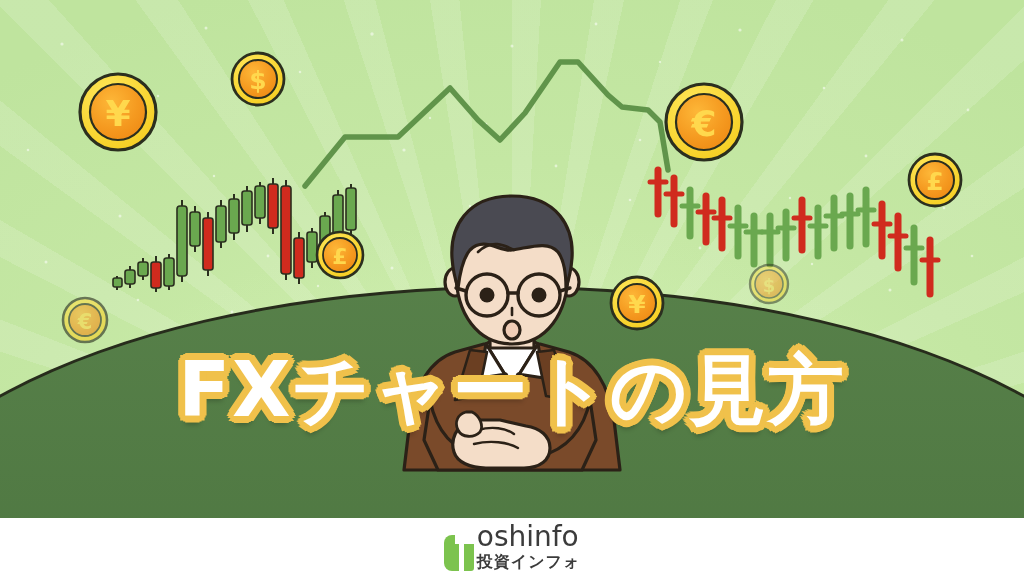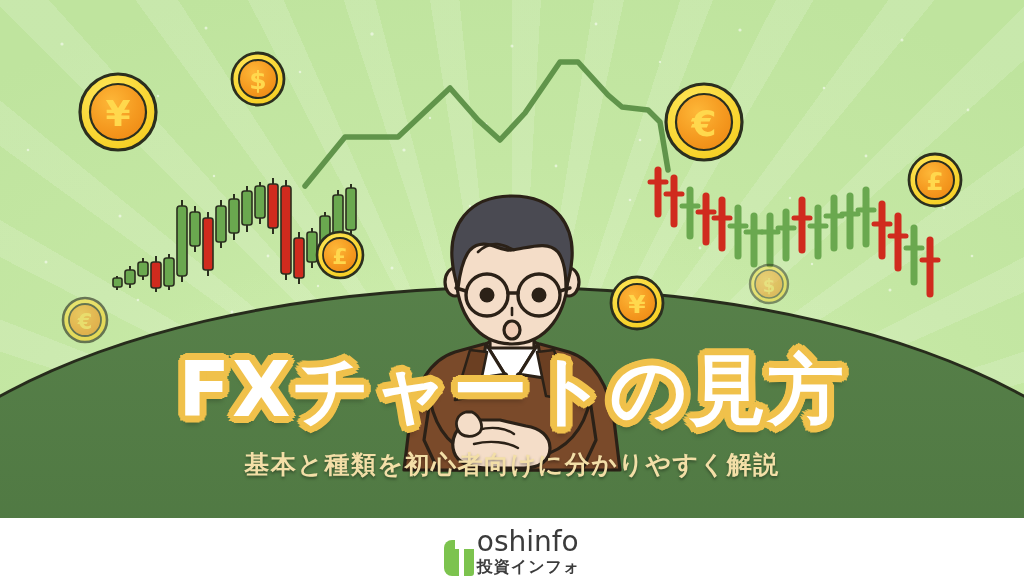--- a/index.html
+++ b/index.html
@@ -84,21 +84,21 @@
     margin-top:20px;
     font-family:"DejaVu Sans","Liberation Sans",sans-serif;
     font-weight:700; font-size:25px; letter-spacing:1.5px;
     color:#f3dfa7;
     text-shadow:0 2px 3px rgba(0,0,0,.35);
   }
 
   
   .footer{
     position:absolute; left:0; top:518px; width:1024px; height:58px;
-    background:#ffffff; display:flex; justify-content:center;
+    background:#ffffff; display:flex; align-items:center; justify-content:center;
     z-index:60;
   }
   .logo{ display:flex; align-items:flex-end; gap:3px; }
   .logo-mark{
     width:30px; height:36px; position:relative;
     background:#7cc34e; border-radius:8px 3px 3px 8px;
   }
   .logo-mark::before{
     content:""; position:absolute; left:9px; top:0; width:21px; height:9px;
     background:#ffffff; border-radius:0 3px 0 0;
@@ -441,21 +441,20 @@
 
     <g>
       <circle cx="637" cy="303" r="26" fill="url(#coinRing)" stroke="#2b2f1f" stroke-width="2.8"></circle>
       <circle cx="637" cy="303" r="19" fill="url(#coinFace)" stroke="#2b2f1f" stroke-width="2"></circle>
       <text x="637" y="313" text-anchor="middle" font-family="DejaVu Sans, sans-serif" font-size="25" font-weight="700" fill="#ffd84d">¥</text>
     </g>
   </svg>
 
   <div class="title-wrap">
     <div class="title">FXチャートの見方</div>
-    <div class="subtitle">基本と種類を初心者向けに分かりやすく解説</div>
   </div>
 
   <div class="footer">
     <div class="logo">
       <div class="logo-mark"></div>
       <div class="logo-text">
         <span class="logo-name">oshinfo</span>
         <span class="logo-sub">投資インフォ</span>
       </div>
     </div>

